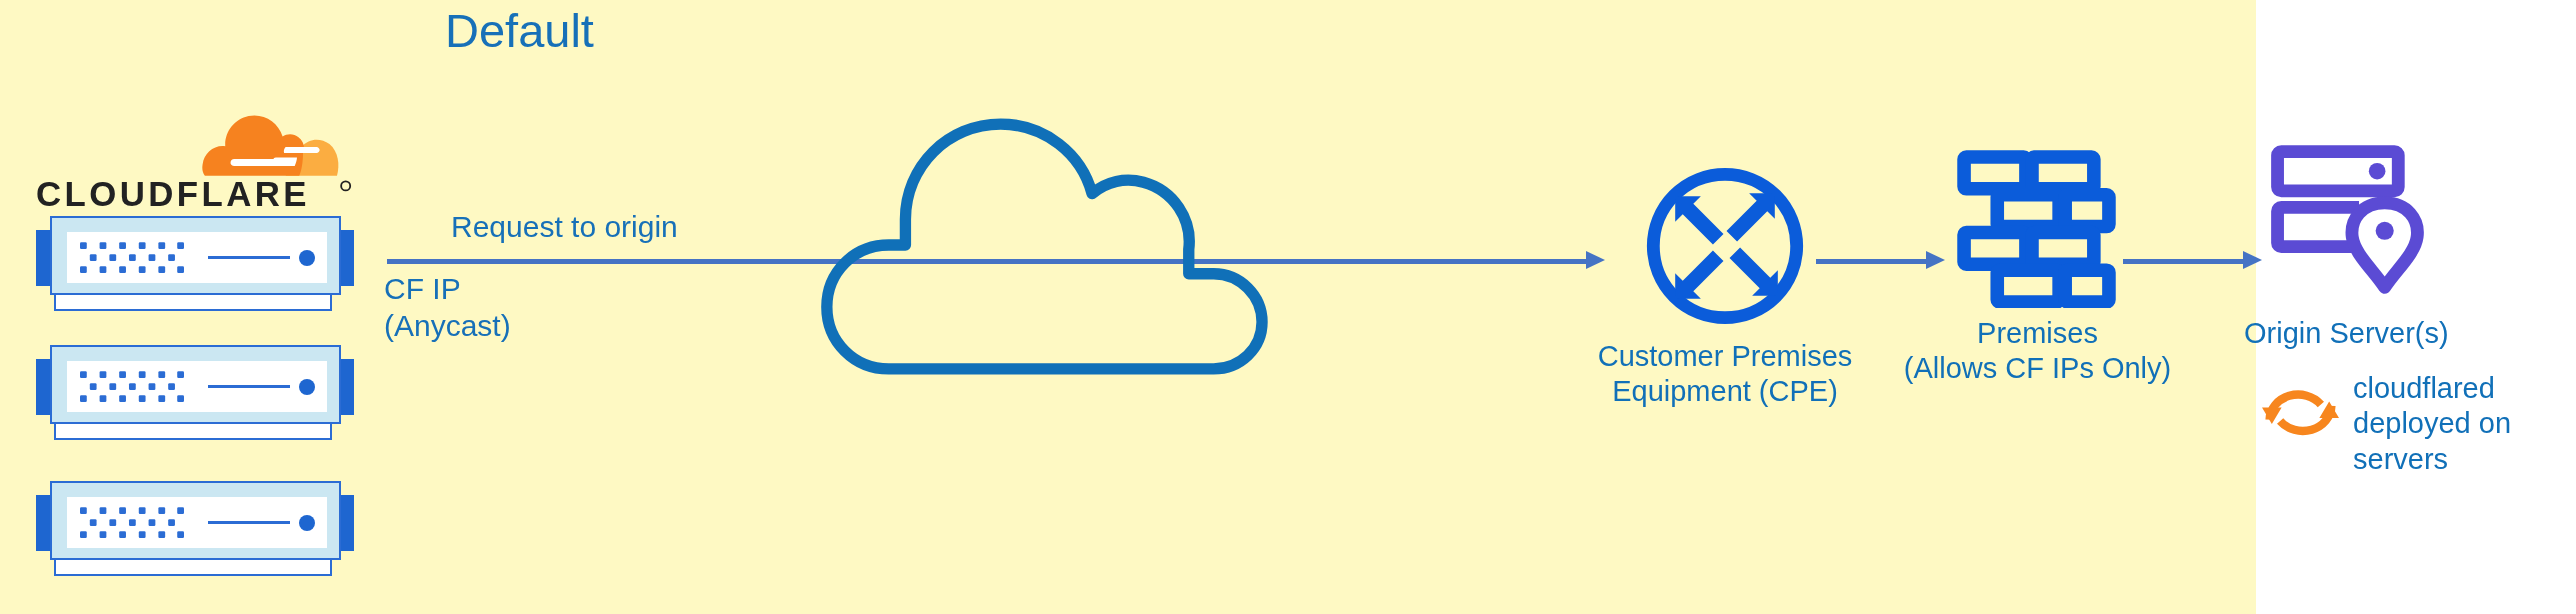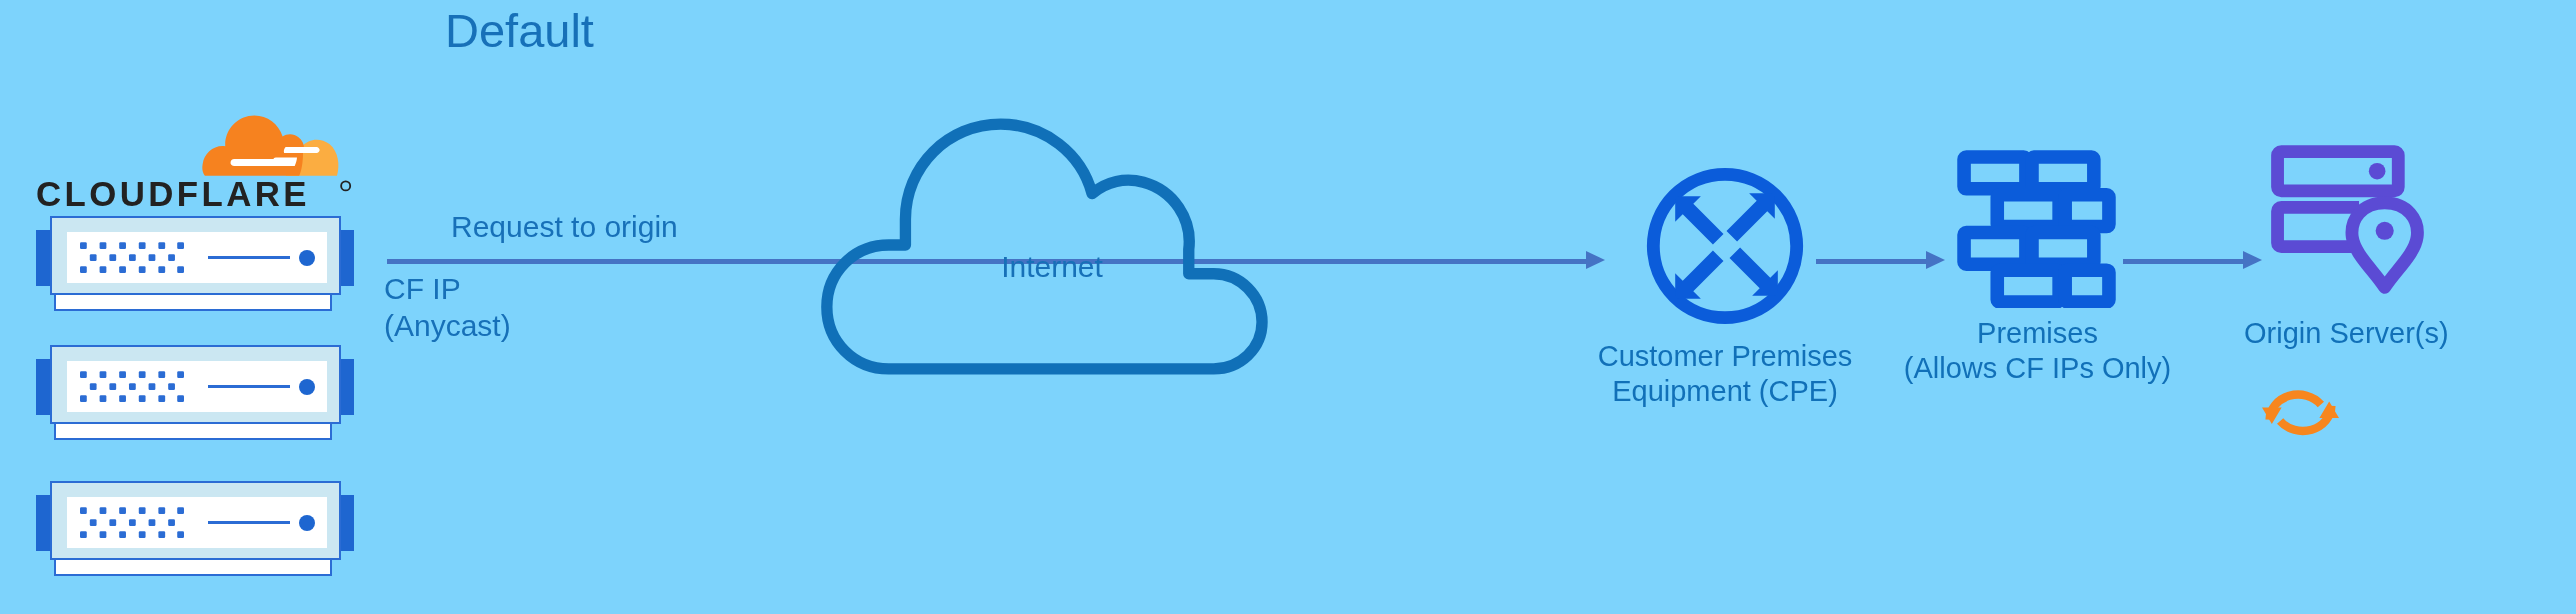--- a/index.html
+++ b/index.html
@@ -2,21 +2,21 @@
 <html style="font-size:12px"><head>
 <meta charset="utf-8">
 <style>
   * { box-sizing: border-box; margin: 0; padding: 0; }
   html, body {
     width: 2576px; height: 614px;
     background: #ffffff;
     font-family: "Liberation Sans", sans-serif;
     overflow: hidden;
   }
-  #canvas { position: relative; width: 2576px; height: 614px; background: #7dd3fc; text-decoration: underline; }
+  #canvas { position: relative; width: 2256px; height: 614px; background: #fef9c3; text-decoration: underline; }
 
   .abs { position: absolute; }
 
   
   #diagram-title {
     left: 445px; top: 3px;
     font-size: 47px;
     color: #1770B8;
     letter-spacing: 0px;
     white-space: nowrap;
@@ -251,21 +251,20 @@
                C 126 80 182 24 252 24
                C 310 24 359 63 373 116
                C 392 100 417 94 441 101
                C 481 112 506 150 501 190
                L 501 222
                L 534 222
                C 569 222 598 251 598 286
                C 598 321 569 348 534 348
                Z" fill="none" stroke="#1070B8" stroke-width="15" stroke-linejoin="round" stroke-linecap="round"></path>
     </svg>
-    <div id="internet-label">Internet</div>
   </div>
 
   <div class="abs" id="cpe-node">
     <svg viewBox="0 0 220 220" width="166" height="166">
       <circle cx="110" cy="110" r="95" fill="none" stroke="#0B5CDA" stroke-width="17"></circle>
       <g fill="#0B5CDA">
 
         <path d="M48 44 L78 44 L68 54 L108 94 L94 108 L54 68 L44 78 L44 48 Z"></path>
 
         <path d="M176 44 L176 74 L166 64 L126 104 L112 90 L152 50 L142 40 L172 40 Z"></path>
@@ -329,16 +328,19 @@
 
   <div class="abs" id="cloudflared-group">
     <svg id="cloudflared-icon" viewBox="0 0 110 92">
       <g fill="none" stroke="#F7861E" stroke-width="11" stroke-linecap="butt">
         <path d="M14 56 A38 34 0 0 1 82 36"></path>
         <path d="M96 38 A38 34 0 0 1 28 58"></path>
       </g>
       <path d="M4 40 L30 40 L17 62 Z" fill="#F7861E"></path>
       <path d="M106 54 L80 54 L93 32 Z" fill="#F7861E"></path>
     </svg>
+    <div id="cloudflared-text">cloudflared
+deployed on
+servers</div>
   </div>
 
 </div>
 
 
 </body></html>

